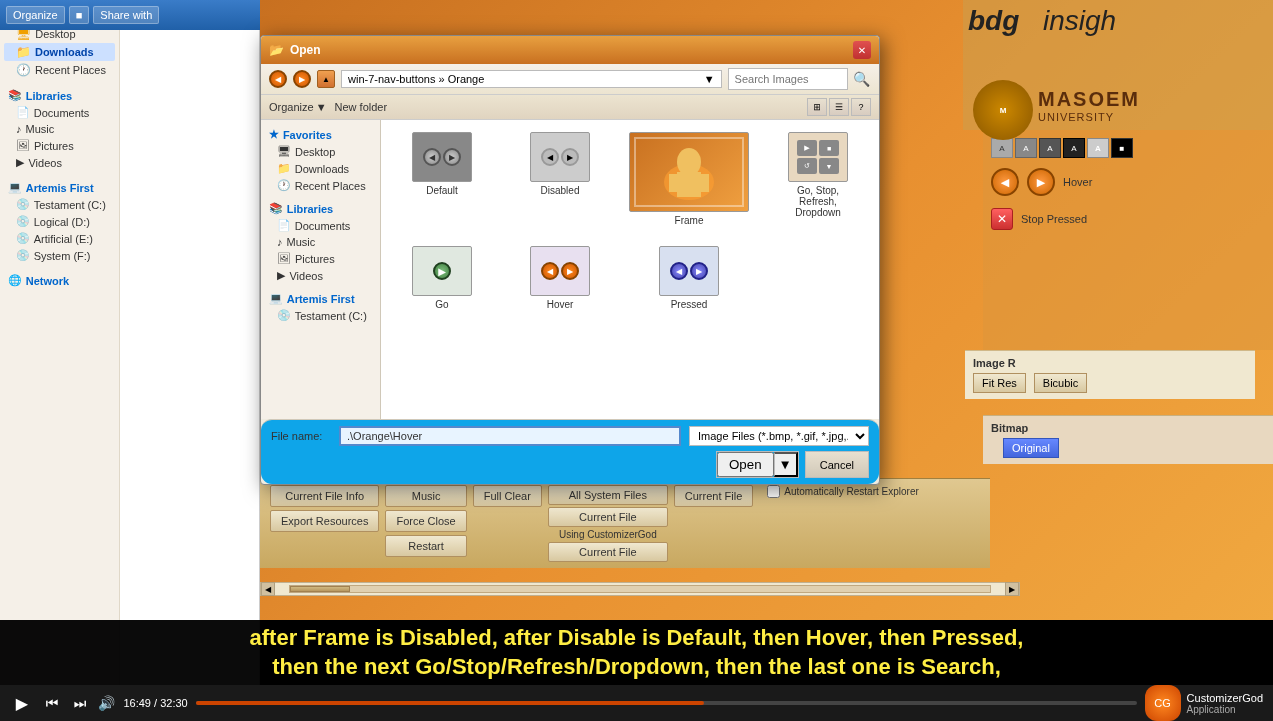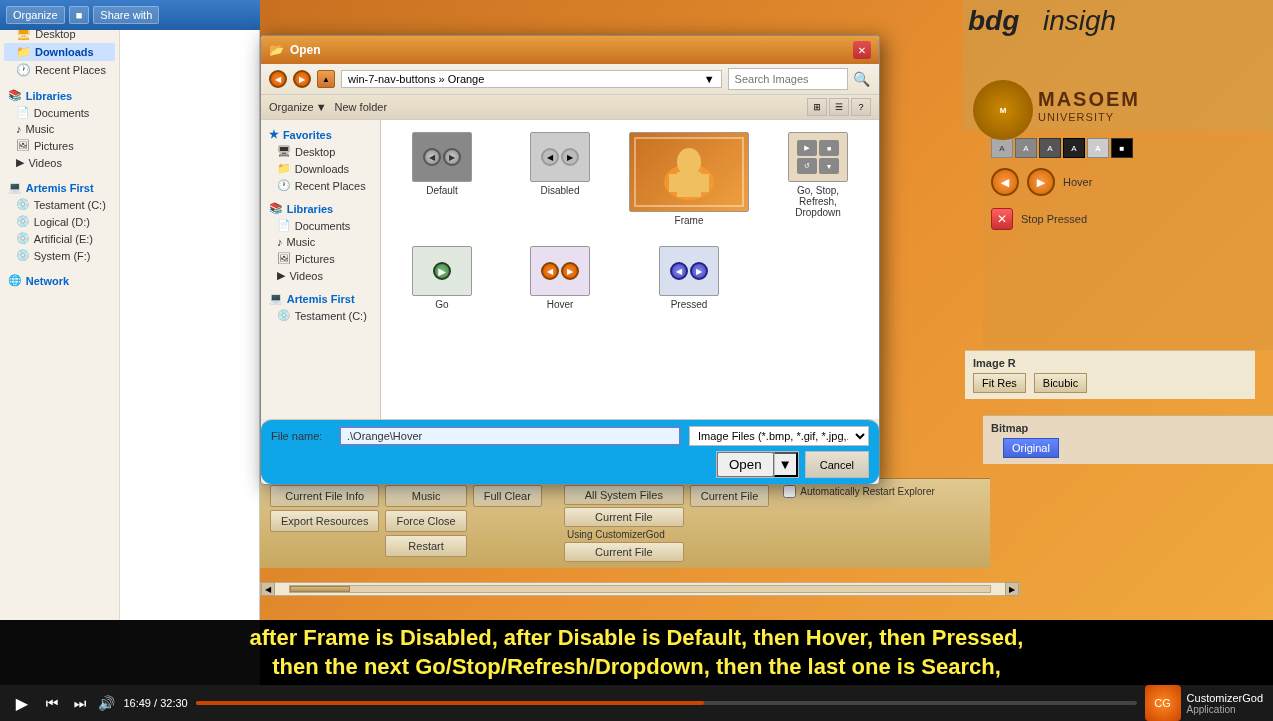--- a/index.html
+++ b/index.html
@@ -402,21 +402,20 @@
     .system-btn-full {
       background: linear-gradient(to bottom, #f0e8d0, #d8c8a0);
       border: 1px solid #b09060;
       padding: 3px 8px;
       font-size: 11px;
       cursor: pointer;
       border-radius: 2px;
       color: #333;
       width: 120px;
       text-align: center;
-      margin-left: 16px;
     }
 
     .checkbox-row {
       display: flex;
       align-items: center;
       gap: 4px;
       font-size: 10px;
       color: #333;
     }
 
@@ -597,21 +596,21 @@
       display: flex;
       align-items: center;
       gap: 6px;
       margin-left: auto;
     }
 
     .app-icon {
       width: 36px;
       height: 36px;
       background: radial-gradient(circle, #ff8820, #cc4400);
-      border-radius: 4px;
+      border-radius: 12px;
       display: flex;
       align-items: center;
       justify-content: center;
       font-size: 11px;
       color: white;
     }
 
     .app-name-label {
       color: white;
       font-size: 11px;

